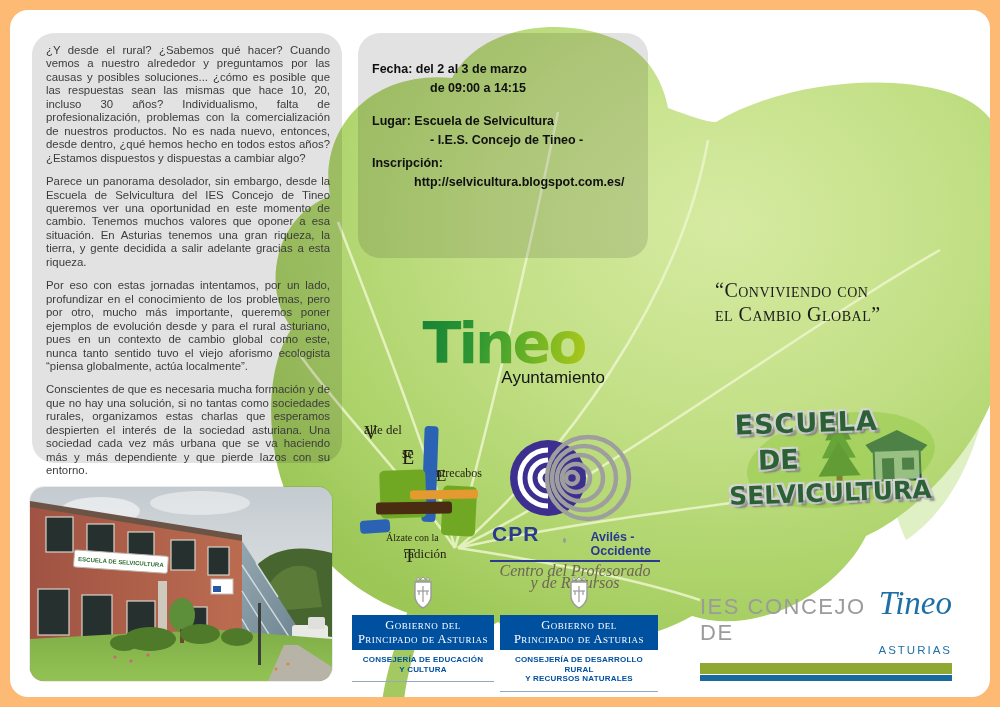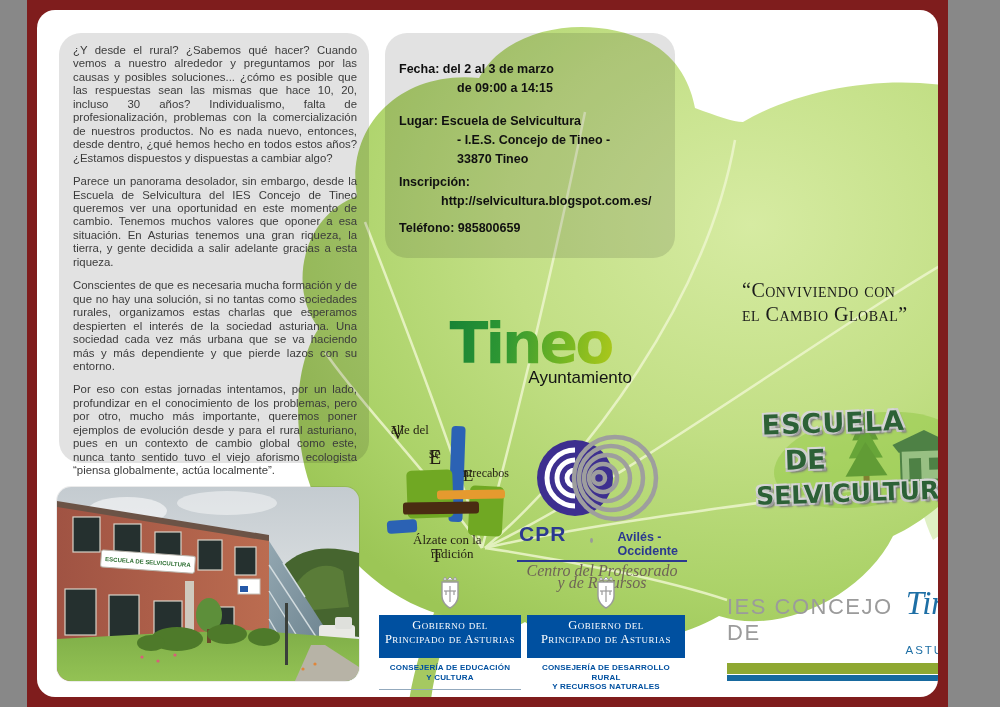--- a/index.html
+++ b/index.html
@@ -1,17 +1,17 @@
 <!DOCTYPE html>
 <html><head>
 <meta charset="utf-8">
 <style>
   * { margin:0; padding:0; box-sizing:border-box; }
   body { font-family:"Liberation Sans", sans-serif; background:#888; }
-  .page { position:relative; width:921px; height:707px; background:#7f1d1d; overflow:hidden;margin-left:27px; }
+  .page { position:relative; width:1000px; height:707px; background:#fdba74; overflow:hidden; }
   .inner { position:absolute; inset:10px; background:#ffffff; border-radius:18px; overflow:hidden; }
   .canvas { position:absolute; left:-10px; top:-10px; width:1000px; height:707px; }
 
   .graybox { position:absolute; background:#e2e2e2; border-radius:22px; z-index:0; }
   #leftbox { left:32px; top:33px; width:310px; height:430px; }
   #centerbox { left:358px; top:33px; width:290px; height:225px; }
 
   .leaf-svg { position:absolute; left:0; top:0; z-index:1; mix-blend-mode:multiply; pointer-events:none; }
 
   .overlay { position:absolute; z-index:2; }
@@ -43,41 +43,41 @@
 
   
   .valle { left:350px; top:418px; width:158px; height:152px; font-family:"Liberation Serif", serif; color:#241f14; }
   .valle span { position:absolute; white-space:nowrap; }
   .valle .big { font-size:19px; }
   .v-l1 { left:14px; top:4px; font-size:13px; }
   .v-l2 { left:52px; top:28px; font-size:14px; }
   .v-l2 .big { font-size:20px; }
   .v-l3 { left:86px; top:48px; font-size:12px; }
   .v-l3 .big { font-size:17px; }
-  .v-l4 { left:36px; top:114px; font-size:13px; }
+  .v-l4 { left:36px; top:114px; font-size:10px; }
   .v-l5 { left:54px; top:128px; font-size:13px; }
   .v-l5 .big { font-size:18px; }
 
   
   .cpr { left:490px; top:434px; width:170px; }
   .cpr-row { display:flex; align-items:baseline; gap:24px; border-bottom:2px solid #2b3990;
              padding:0 2px 2px 2px; margin-top:-4px; }
   .cpr-acro { font-weight:bold; font-size:21px; color:#2b3990; letter-spacing:1px; }
   .cpr-dot { width:5px; height:5px; border-radius:50%; background:#9a9a9a; align-self:center; }
   .cpr-region { font-weight:bold; font-size:12.5px; color:#2b3990; }
   .cpr-sub { text-align:center; font-family:"Liberation Serif", serif; font-style:italic;
              font-size:16px; line-height:11.5px; color:#6f6557; margin-top:3px; }
 
   
   .gob { top:576px; display:flex; flex-direction:column; align-items:center; }
   #gob1 { left:352px; width:142px; }
   #gob2 { left:500px; width:158px; }
   .gob-bar { width:100%; background:#0050a0; color:#ffffff; text-align:center;
              font-family:"Liberation Serif", serif; font-variant:small-caps;
-             font-size:12.5px; line-height:14px; letter-spacing:.5px; padding:3px 0 12px; margin-top:3px; }
+             font-size:12.5px; line-height:14px; letter-spacing:.5px; padding:3px 0 4px; margin-top:3px; }
   .gob-dept { margin-top:5px; text-align:center; font-weight:bold; font-size:8px;
               line-height:9.5px; color:#0050a0; letter-spacing:.2px; }
   .gob-rule { width:100%; border-top:1px solid #93a9bd; margin-top:7px; }
 
   
   .title { left:688px; top:116px; width:300px; text-align:center;
            font-family:"Liberation Serif", serif; font-variant:small-caps;
            color:#161616; }
   .t1 { font-size:40px; line-height:50px; letter-spacing:3px; }
   .t2 { font-size:34px; line-height:50px; letter-spacing:3px; }
@@ -139,22 +139,22 @@
           <path d="M458 548 C 560 460 680 300 708 140"></path>
           <path d="M458 548 C 600 480 800 330 940 250"></path>
           <path d="M458 548 C 580 520 760 500 900 480"></path>
           <path d="M458 548 C 540 560 640 580 700 600"></path>
         </g>
       </svg>
 
       <div class="overlay lp-text">
         <p>¿Y desde el rural? ¿Sabemos qué hacer?  Cuando vemos a nuestro alrededor y preguntamos por las causas y posibles soluciones... ¿cómo es posible que las respuestas sean las mismas que hace 10, 20, incluso 30 años? Individualismo, falta de profesionalización, problemas con la comercialización de nuestros productos. No es nada nuevo, entonces, desde dentro, ¿qué hemos hecho en todos estos años? ¿Estamos dispuestos y dispuestas a cambiar algo?</p>
         <p>Parece un panorama desolador, sin embargo, desde la Escuela de Selvicultura del IES Concejo de Tineo queremos ver una oportunidad en este momento de cambio. Tenemos muchos valores que oponer a esa situación. En Asturias tenemos una gran riqueza, la tierra, y gente decidida a salir adelante gracias a esta riqueza.</p>
+        <p>Por eso con estas jornadas intentamos, por un lado, profundizar en el conocimiento de los problemas, pero por otro, mucho más importante, queremos poner ejemplos de evolución desde y para el rural asturiano, pues en un contexto de cambio global como este, nunca tanto sentido tuvo el viejo aforismo ecologista “piensa globalmente, actúa localmente”.</p>
         <p>Conscientes de que es necesaria mucha formación y de que no hay una solución, si no tantas como sociedades rurales, organizamos estas charlas que esperamos despierten el interés de la sociedad asturiana. Una sociedad cada vez más urbana que se va haciendo más y más dependiente y que pierde lazos con su entorno.</p>
-        <p>Por eso con estas jornadas intentamos, por un lado, profundizar en el conocimiento de los problemas, pero por otro, mucho más importante, queremos poner ejemplos de evolución desde y para el rural asturiano, pues en un contexto de cambio global como este, nunca tanto sentido tuvo el viejo aforismo ecologista “piensa globalmente, actúa localmente”.</p>
       </div>
 
       <div class="overlay photo">
         <svg width="302" height="194" viewBox="0 0 302 194">
           <defs>
             <linearGradient id="skyG" x1="0" y1="0" x2="0" y2="1">
               <stop offset="0%" stop-color="#c4cbd0"></stop>
                 <stop offset="100%" stop-color="#eef0ef"></stop>
             </linearGradient>
             <linearGradient id="brickG" x1="0" y1="0" x2="1" y2="0">
@@ -226,26 +226,24 @@
             </g>
         </svg>
       </div>
 
       <div class="overlay details">
         <div>Fecha: del 2 al 3 de marzo</div>
         <div class="ind1">de 09:00 a 14:15</div>
         <div class="sp14"></div>
         <div>Lugar: Escuela de Selvicultura</div>
         <div class="ind1">- I.E.S. Concejo de Tineo -</div>
-        <div class="ind1">33870 Tineo</div>
         <div class="sp4"></div>
         <div>Inscripción:</div>
         <div class="ind2"><a href="#">http://selvicultura.blogspot.com.es/</a></div>
         <div class="sp8"></div>
-        <div>Teléfono: 985800659</div>
       </div>
 
       <div class="overlay tineo">
         <div class="tineo-name">Tineo</div>
         <div class="tineo-sub">Ayuntamiento</div>
       </div>
 
       <div class="overlay valle">
         <svg width="158" height="152" viewBox="0 0 158 152" style="position:absolute;left:0;top:0">
           <rect x="73" y="8" width="14" height="96" rx="4" fill="#2b62b4" transform="rotate(2 80 56)"></rect>

